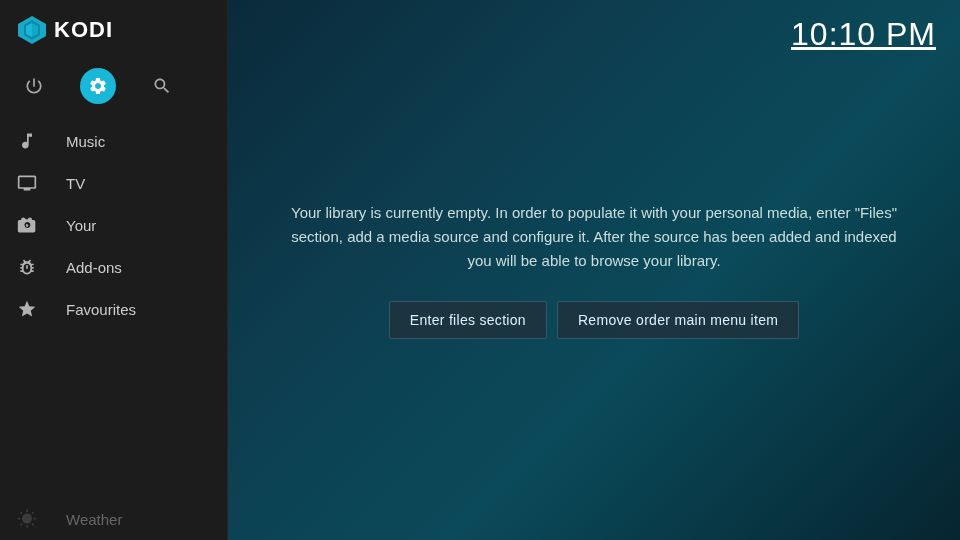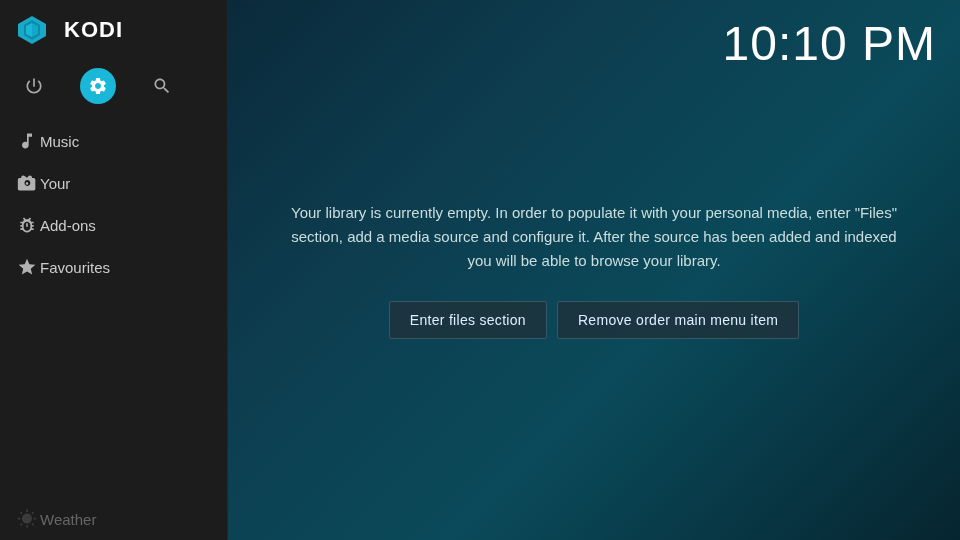--- a/index.html
+++ b/index.html
@@ -33,21 +33,21 @@
       bottom: 0;
       width: 1px;
       background: rgba(255,255,255,0.05);
     }
 
     
     .sidebar-header {
       display: flex;
       align-items: center;
       padding: 14px 16px;
-      gap: 16px;
+      gap: 6px;
     }
 
     .kodi-logo {
       width: 32px;
       height: 32px;
       flex-shrink: 0;
     }
 
     .kodi-title {
       color: #ffffff;
@@ -85,21 +85,21 @@
     .nav-list {
       flex: 1;
       display: flex;
       flex-direction: column;
     }
 
     .nav-item {
       display: flex;
       align-items: center;
       padding: 10px 16px;
-      gap: 2px;
+      gap: 28px;
       cursor: pointer;
       color: #cccccc;
       font-size: 15px;
       font-weight: 400;
     }
 
     .nav-item.weather-item {
       color: #666;
       margin-top: auto;
     }
@@ -123,23 +123,24 @@
       display: flex;
       flex-direction: column;
     }
 
     
     .clock {
       position: absolute;
       top: 16px;
       right: 24px;
       color: #ffffff;
-      font-size: 48px;
+      font-size: 32px;
       font-weight: 300;
       letter-spacing: 1px;
+      text-decoration: underline;
     }
 
     
     .center-panel {
       display: flex;
       flex-direction: column;
       align-items: center;
       justify-content: center;
       height: 100%;
       padding: 52px 60px;
@@ -216,20 +217,28 @@
     <div class="nav-item">
       <span class="nav-icon">
         <svg width="20" height="20" viewBox="0 0 24 24">
             <path d="M12 3v10.55c-.59-.34-1.27-.55-2-.55-2.21 0-4 1.79-4 4s1.79 4 4 4 4-1.79 4-4V7h4V3h-6z"></path>
           </svg>
       </span>
       <span>Music</span>
     </div>
 
 
+    <div class="nav-item">
+      <span class="nav-icon">
+        <svg width="20" height="20" viewBox="0 0 24 24">
+            <path d="M21 3H3c-1.1 0-2 .9-2 2v12c0 1.1.9 2 2 2h5v2h8v-2h5c1.1 0 1.99-.9 1.99-2L23 5c0-1.1-.9-2-2-2zm0 14H3V5h18v12z"></path>
+          </svg>
+      </span>
+      <span>TV</span>
+    </div>
 
     <div class="nav-item">
       <span class="nav-icon">
         <svg width="20" height="20" viewBox="0 0 24 24">
             <path d="M20 6h-2.18c.07-.19.18-.35.18-.56C18 4.09 16.91 3 15.56 3c-.62 0-1.19.23-1.63.61L12 5.67 9.07 3.61C8.63 3.23 8.06 3 7.44 3 6.09 3 5 4.09 5 5.44c0 .21.11.37.18.56H3c-1.1 0-2 .9-2 2v11c0 1.1.9 2 2 2h17c1.1 0 2-.9 2-2V8c0-1.1-.9-2-2-2zm-7.5 9.5c-1.93 0-3.5-1.57-3.5-3.5s1.57-3.5 3.5-3.5 3.5 1.57 3.5 3.5-1.57 3.5-3.5 3.5zM12 14c-.83 0-1.5-.67-1.5-1.5S11.17 11 12 11s1.5.67 1.5 1.5S12.83 14 12 14z"></path>
           </svg>
       </span>
       <span>Your</span>
     </div>
 

